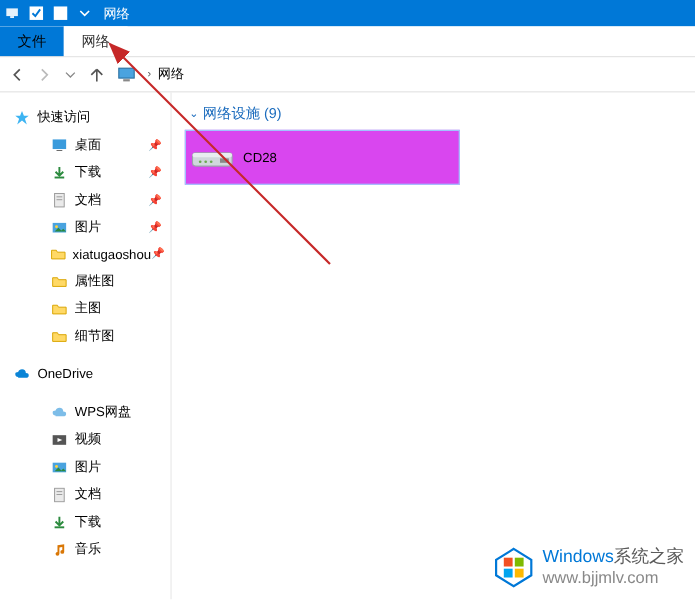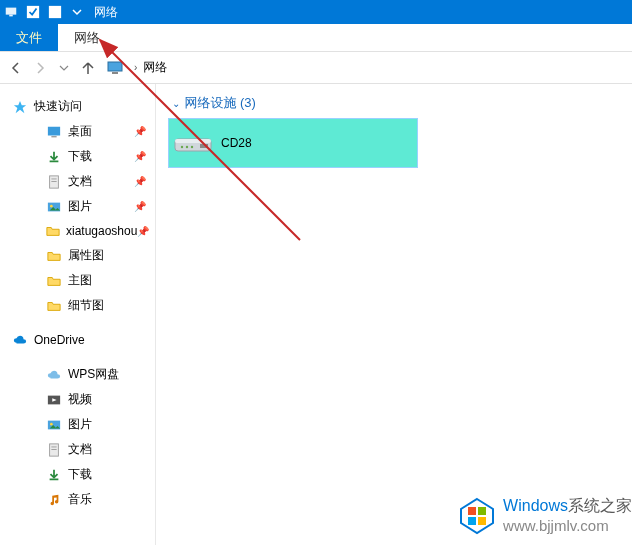--- a/index.html
+++ b/index.html
@@ -7,21 +7,21 @@
 
   
   .titlebar { height: 24px; background: #0078d7; display: flex; align-items: center; color: #fff; font-size: 12px; }
   .titlebar .qat { display: flex; align-items: center; gap: 4px; padding: 0 2px; }
   .titlebar .qat-item { width: 18px; height: 18px; display: flex; align-items: center; justify-content: center; }
   .titlebar .title-text { padding-left: 6px; }
 
   
   .ribbon-tabs { height: 28px; background: #fff; display: flex; border-bottom: 1px solid #e1e1e1; }
   .tab { padding: 4px 16px; font-size: 13px; display: flex; align-items: center; cursor: pointer; }
-  .tab.file { background: #0078d7; color: #fef9c3; }
+  .tab.file { background: #0078d7; color: #000000; }
   .tab.normal { background: #fff; color: #333; }
 
   
   .navbar { height: 32px; display: flex; align-items: center; padding: 0 4px; border-bottom: 1px solid #e1e1e1; }
   .nav-btn { width: 24px; height: 24px; display: flex; align-items: center; justify-content: center; color: #555; }
   .nav-btn.disabled { color: #bbb; }
   .breadcrumb { display: flex; align-items: center; margin-left: 6px; }
   .breadcrumb .monitor-icon { width: 18px; height: 18px; margin-right: 4px; }
   .breadcrumb .chevron { color: #555; margin: 0 6px; font-size: 10px; }
   .breadcrumb .crumb-text { color: #000; }
@@ -35,32 +35,32 @@
   .np-header { display: flex; align-items: center; padding: 4px 6px 4px 12px; font-size: 12px; }
   .np-header .icon { width: 16px; height: 16px; margin-right: 6px; display: flex; align-items: center; justify-content: center; }
   .np-item { display: flex; align-items: center; padding: 4px 4px 4px 26px; font-size: 12px; margin-left: 20px; }
   .np-item .icon { width: 16px; height: 16px; margin-right: 6px; display: flex; align-items: center; justify-content: center; }
   .np-item .pin { margin-left: auto; color: #888; font-size: 10px; padding-right: 4px; }
 
   
   .content { flex: 1; padding: 8px 12px; }
   .group-header { color: #1a6bbd; font-size: 13px; padding: 2px 0 6px 4px; display: flex; align-items: center; }
   .group-header .chev { font-size: 10px; margin-right: 4px; }
-  .device-item { width: 250px; height: 50px; background: #5eead4; border: 1px solid #99d1ff; display: flex; align-items: center; }
+  .device-item { width: 250px; height: 50px; background: #d946ef; border: 1px solid #99d1ff; display: flex; align-items: center; }
   .device-icon { width: 48px; height: 48px; display: flex; align-items: center; justify-content: center; }
   .device-label { padding-left: 4px; font-size: 12px; color: #000; }
 
   
   svg { display: block; }
 
   
   .annotation-arrow { position: absolute; pointer-events: none; top: 0; left: 0; }
 
   
-  .watermark { position: absolute; right: 0; bottom: 10px; display: flex; align-items: center; gap: 6px; }
+  .watermark { position: absolute; right: 10px; bottom: 10px; display: flex; align-items: center; gap: 6px; }
   .watermark-logo { width: 40px; height: 40px; }
   .watermark-text { font-size: 16px; color: #5a5a5a; }
   .watermark-text .blue { color: #0078d7; }
   .watermark-sub { font-size: 15px; color: #888; }
 </style>
 </head>
 <body>
 
 <div class="titlebar">
   <div class="qat">
@@ -284,21 +284,21 @@
             </svg>
           </span>
         <span>音乐</span>
       </div>
     </div>
   </div>
 
   <div class="content">
     <div class="group-header">
       <span class="chev">⌄</span>
-      <span>网络设施 (3)</span>
+      <span>网络设施 (9)</span>
     </div>
     <div class="device-item">
       <div class="device-icon">
         <svg width="42" height="28" viewBox="0 0 42 28">
           <rect x="3" y="10" width="36" height="12" rx="3" fill="#d0d7dc" stroke="#9aa4ab"></rect>
           <rect x="3" y="10" width="36" height="4" rx="2" fill="#e8edf0"></rect>
           <circle cx="10" cy="18" r="1.2" fill="#6aa84f"></circle>
           <circle cx="15" cy="18" r="1.2" fill="#6aa84f"></circle>
           <circle cx="20" cy="18" r="1.2" fill="#6aa84f"></circle>
           <rect x="28" y="15" width="8" height="4" fill="#888"></rect>

